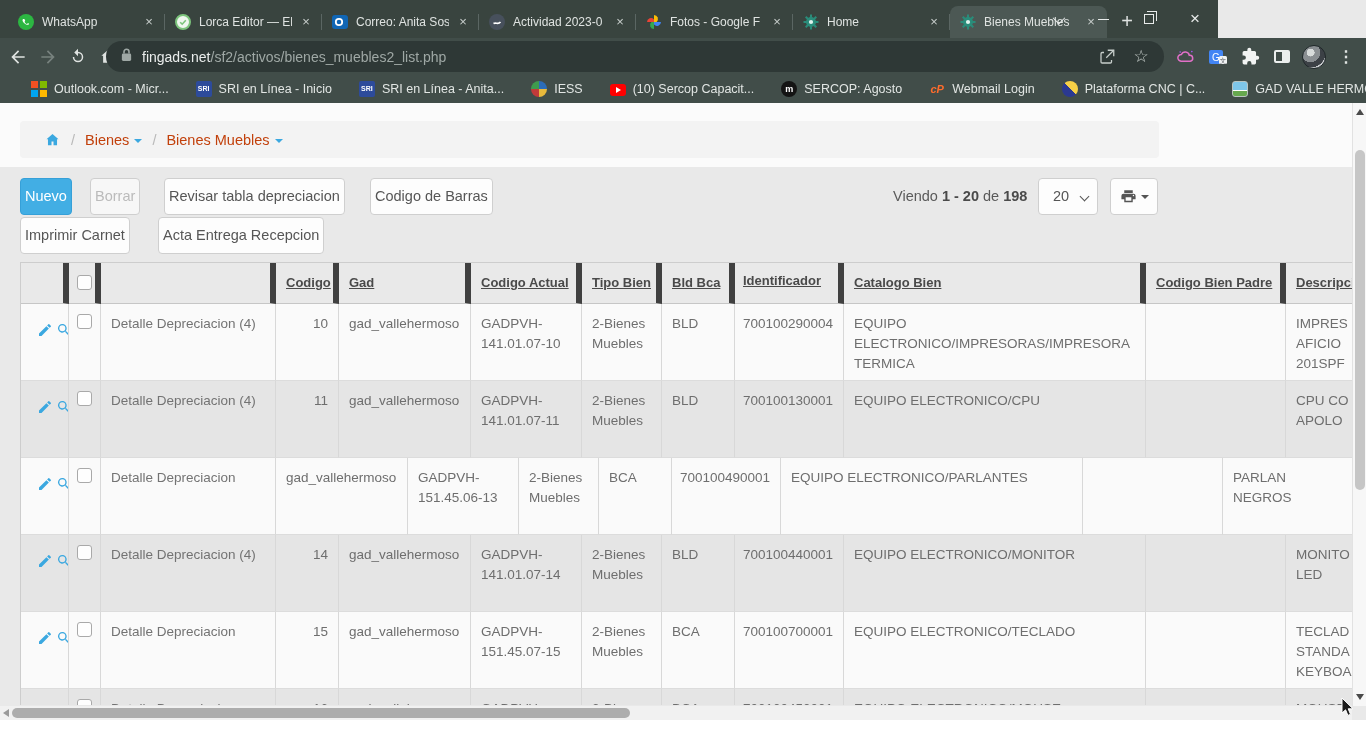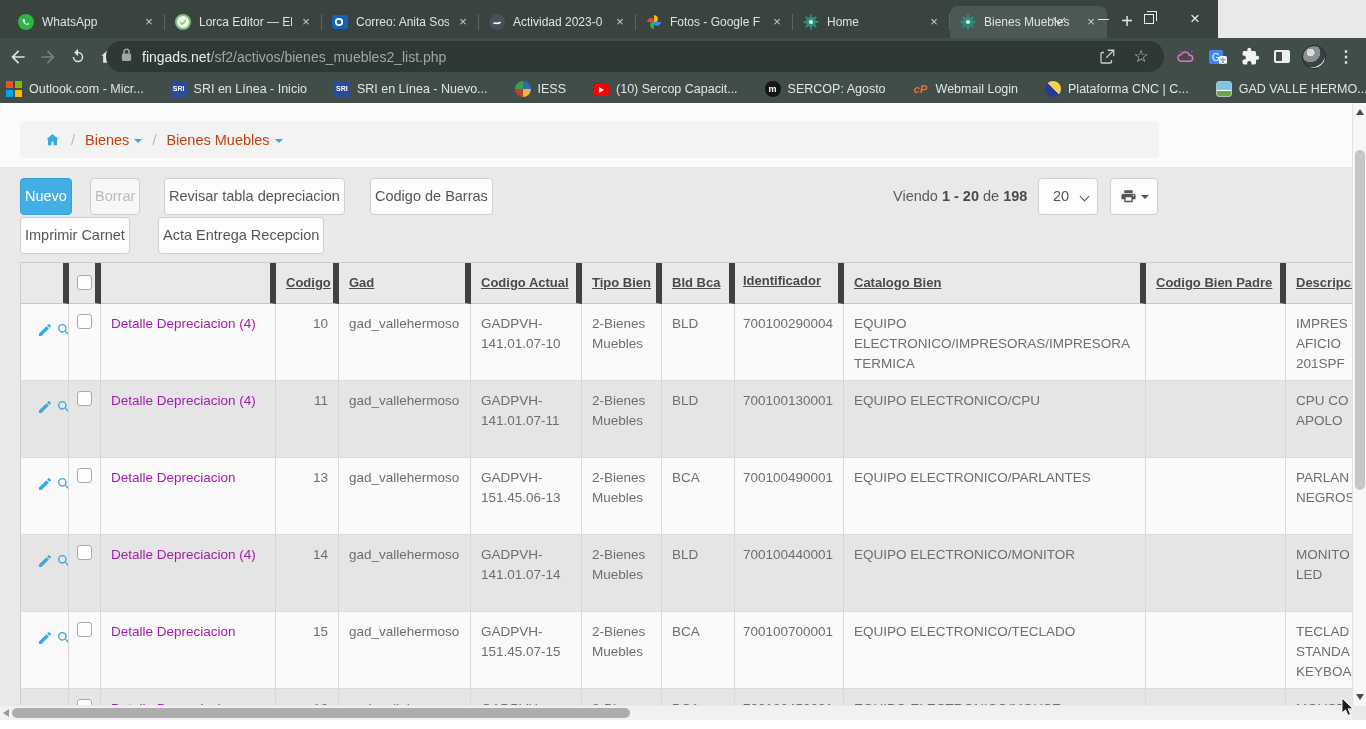--- a/index.html
+++ b/index.html
@@ -32,21 +32,21 @@
   .obspacer { flex:1; }
   .obicon { width:26px; height:26px; display:flex; align-items:center; justify-content:center; margin-left:8px; }
   .exticons { position:absolute; right:0; top:0; height:37px; display:flex; align-items:center; padding-right:6px; }
   .extic { width:28px; height:28px; display:flex; align-items:center; justify-content:center; margin-left:4px; }
   .star { color:#C7CECB; font-size:17px; }
   .sidepanel { width:16px; height:13px; border:2px solid #ECEFEE; border-radius:2px; position:relative; }
   .sidepanel:before { content:""; position:absolute; right:0; top:0; width:6px; height:9px; background:#ECEFEE; }
   .avatar { width:24px; height:24px; border-radius:50%; background:radial-gradient(circle at 35% 30%, #D8DCDB 0 18%, #8A8F92 19% 45%, #3C4146 46% 70%, #C7CBCD 71%); border:1px solid #20282A; }
   .dots { color:#DFE3E1; font-size:16px; font-weight:bold; letter-spacing:0; }
 
-  .bookmarks { position:absolute; left:0; top:75px; width:1366px; height:28px; background:#414D49; display:flex; align-items:center; padding-left:6px; }
+  .bookmarks { position:absolute; left:0; top:75px; width:1366px; height:28px; background:#414D49; display:flex; align-items:center; padding-left:31px; }
   .bm { display:flex; align-items:center; margin-right:27px; color:#E2E6E4; font-size:12.5px; white-space:nowrap; }
   .bmicon { width:16px; height:16px; margin-right:7px; flex:0 0 16px; position:relative; }
   .ms-grid { display:grid; grid-template-columns:7px 7px; grid-template-rows:7px 7px; gap:2px; }
   .ms-grid i { display:block; } 
   .sri-badge { background:#2D4B9B; border-radius:2px; color:#fff; font-size:7px; font-weight:bold; text-align:center; line-height:16px; }
   .yt-badge { background:#F00; border-radius:3px; height:12px !important; margin-top:2px; position:relative; }
   .yt-badge:before { content:""; position:absolute; left:6px; top:3px; border-left:5px solid #fff; border-top:3px solid transparent; border-bottom:3px solid transparent; }
   .m-badge { background:#141414; border-radius:50%; color:#fff; font-size:9px; font-weight:bold; text-align:center; line-height:16px; }
   .cp-badge { color:#FF6C2C; font-weight:bold; font-size:11px; font-style:italic; line-height:16px; text-align:center; }
   .cnc-badge { border-radius:50%; background:linear-gradient(45deg,#2B3990 0 50%,#F7D046 50% 100%); }
@@ -82,21 +82,21 @@
   .trow.even { background:#E5E5E5; }
   .td { border-right:1px solid #D8D8D8; border-bottom:1px solid #DCDCDC; padding:10px 10px 0 10px; font-size:13.5px; color:#6E6E6E; line-height:20px; overflow:hidden; }
   .num { text-align:right; }
   .pre { white-space:pre-line; }
   .cw-icons{width:48px;flex:0 0 48px;} .cw-check{width:32px;flex:0 0 32px; padding-left:8px;}
   .cw-det{width:175px;flex:0 0 175px;} .cw-cod{width:63px;flex:0 0 63px;}
   .cw-gad{width:132px;flex:0 0 132px;} .cw-coda{width:111px;flex:0 0 111px;}
   .cw-tipo{width:80px;flex:0 0 80px;} .cw-bld{width:73px;flex:0 0 73px;}
   .cw-id{width:109px;flex:0 0 109px; padding:10px 8px 0 8px;} .cw-cat{width:302px;flex:0 0 302px;}
   .cw-padre{width:140px;flex:0 0 140px;} .cw-desc{width:160px;flex:0 0 160px;}
-  .link { color:#a21caf; text-decoration:none; }
+  .link { color:#737373; text-decoration:none; }
   .cb { display:inline-block; width:15px; height:15px; background:#FEFEFE; border:1px solid #A9A9A9; border-radius:3px; }
   .rowicons { display:flex; gap:3px; padding:8px 0 0 6px; }
 
   
   .vscroll { position:absolute; right:0; top:103px; width:14px; height:603px; background:#F7F7F7; border-left:1px solid #E2E2E2; }
   .vthumb { position:absolute; left:2px; top:47px; width:10px; height:340px; background:#C6C6C6; border-radius:5px; }
   .varr-up { position:absolute; left:3px; top:6px; width:0; height:0; border-left:4px solid transparent; border-right:4px solid transparent; border-bottom:6px solid #4A4A4A; }
   .varr-dn { position:absolute; left:3px; bottom:6px; width:0; height:0; border-left:4px solid transparent; border-right:4px solid transparent; border-top:6px solid #4A4A4A; }
   .hscroll { position:absolute; left:0; top:706px; width:1352px; height:14px; background:#F1F1F1; }
   .hthumb { position:absolute; left:12px; top:2px; width:618px; height:10px; background:#ADADAD; border-radius:5px; }
@@ -294,21 +294,21 @@
           <i style="background:#FFB900"></i>
         </span>
       <span>Outlook.com - Micr...</span>
     </span>
     <span class="bm">
       <span class="bmicon sri-badge">SRI</span>
       <span>SRI en Línea - Inicio</span>
     </span>
     <span class="bm">
       <span class="bmicon sri-badge">SRI</span>
-      <span>SRI en Línea - Nuevo...</span>
+      <span>SRI en Línea - Anita...</span>
     </span>
     <span class="bm">
       <span class="bmicon iess-badge"></span>
       <span>IESS</span>
     </span>
     <span class="bm">
       <span class="bmicon yt-badge"></span>
       <span>(10) Sercop Capacit...</span>
     </span>
     <span class="bm">
@@ -437,21 +437,20 @@
             <span><svg width="16" height="16" viewBox="0 0 24 24">
                 <path fill="#3BA8E0" d="M3 17.2V21h3.8L17.8 9.9l-3.7-3.7L3 17.2zM20.7 7a1 1 0 0 0 0-1.4l-2.3-2.3a1 1 0 0 0-1.4 0l-1.8 1.8 3.7 3.7L20.7 7z"></path>
               </svg></span>
             <span><svg width="16" height="16" viewBox="0 0 24 24">
                 <path fill="#3BA8E0" d="M15.5 14h-.8l-.3-.3a6.5 6.5 0 1 0-.7.7l.3.3v.8l5 5 1.5-1.5-5-5zm-6 0a4.5 4.5 0 1 1 0-9 4.5 4.5 0 0 1 0 9z"></path>
               </svg></span>
           </span>
         </div>
       <div class="td cw-check"><span class="cb"></span></div>
       <div class="td cw-det"><a href="#" class="link">Detalle Depreciacion</a></div>
-      <div class="td cw-cod num">13</div>
       <div class="td cw-gad">gad_vallehermoso</div>
       <div class="td cw-coda">GADPVH-151.45.06-13</div>
       <div class="td cw-tipo">2-Bienes Muebles</div>
       <div class="td cw-bld">BCA</div>
       <div class="td cw-id">700100490001</div>
       <div class="td cw-cat">EQUIPO ELECTRONICO/PARLANTES</div>
       <div class="td cw-padre"></div>
       <div class="td cw-desc pre">PARLAN
 NEGROS</div>
     </div>

